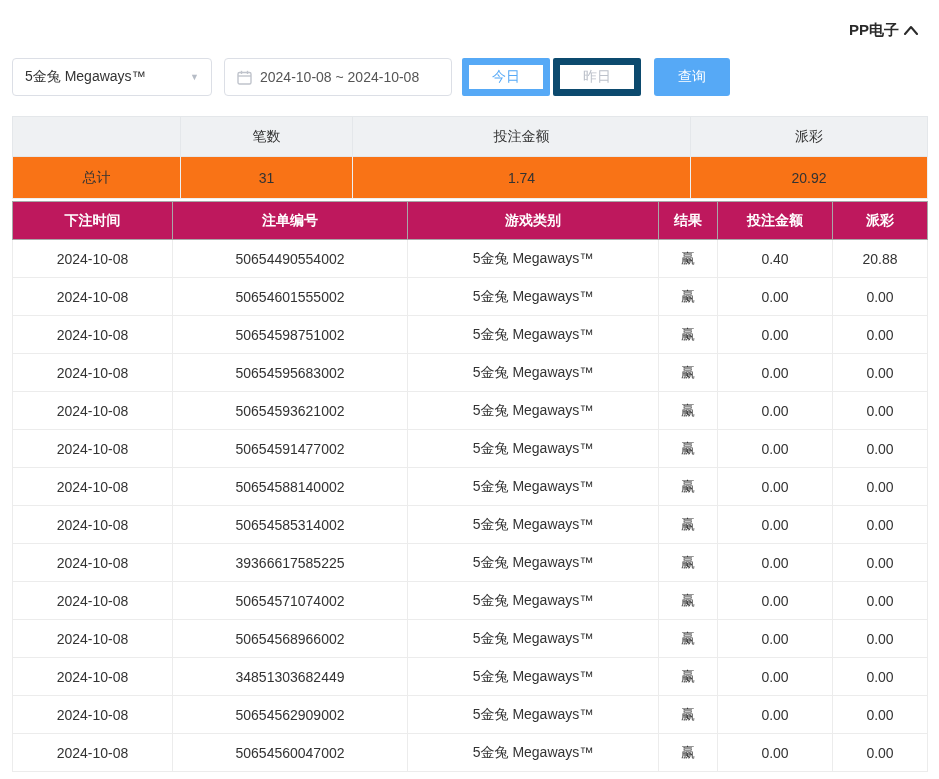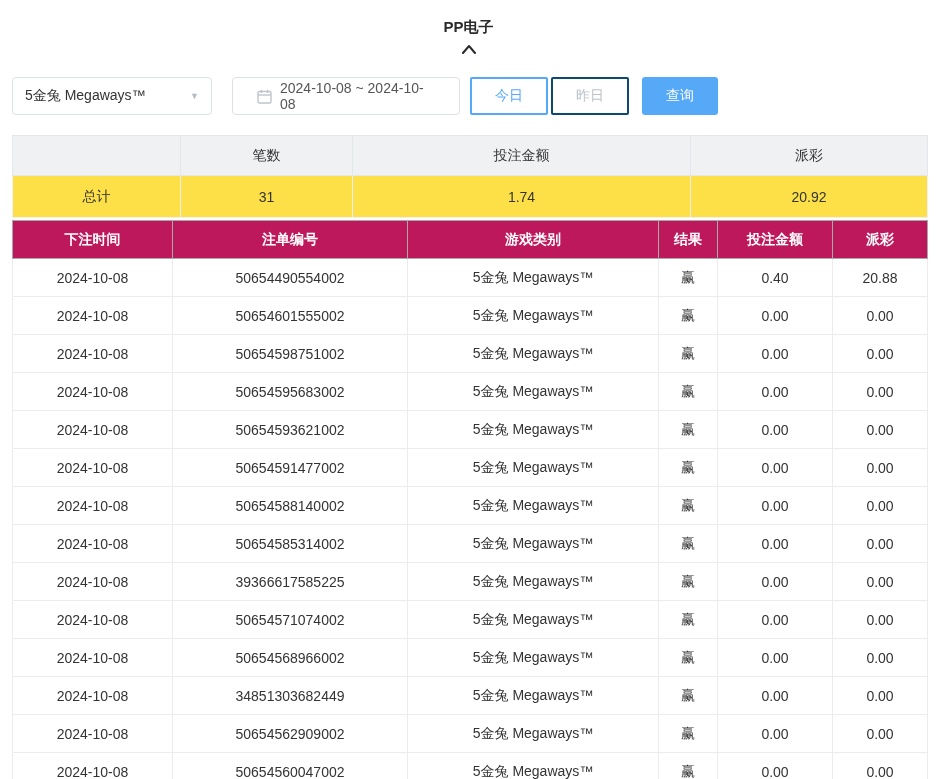--- a/index.html
+++ b/index.html
@@ -5,61 +5,61 @@
   * { margin:0; padding:0; box-sizing:border-box; }
   html,body { background:#fff; }
   body {
     width:939px; height:779px; overflow:hidden;
     font-family:"Liberation Sans", sans-serif;
     color:#333;
   }
   .page { padding:10px 12px 0 12px; }
 
   
-  .panel-header { display:flex; justify-content:space-between; align-items:center; padding:8px 4px 14px 2px;flex-direction:column; }
+  .panel-header { display:flex; justify-content:flex-end; align-items:center; padding:8px 4px 14px 2px; }
   .panel-title { font-size:15px; font-weight:bold; color:#2b2b2b; }
   .collapse-btn { width:24px; height:24px; display:flex; align-items:center; justify-content:center; cursor:pointer; background:none; border:none; }
 
   
   .filters { display:flex; align-items:center; margin:2px 0 20px 0; }
   .select-box {
     width:200px; height:38px; border:1px solid #dcdfe6; border-radius:4px;
     display:flex; align-items:center; justify-content:space-between;
     padding:0 12px; font-size:14px; color:#333; background:#fff; cursor:pointer;
   }
   .caret { color:#b6bcc6; font-size:9px; line-height:1; }
   .date-box {
     width:228px; height:38px; border:1px solid #dcdfe6; border-radius:4px;
-    display:flex; align-items:center; gap:8px; padding:0 24px;
-    font-size:14px; color:#555; margin-left:20px; background:#fff; cursor:pointer;
+    display:flex; align-items:center; gap:8px; padding:0 12px;
+    font-size:14px; color:#555; margin-left:12px; background:#fff; cursor:pointer;
   }
   .btn-group { display:flex; gap:3px; margin-left:10px; }
   .btn {
-    height:38px; padding:0 23px; background:#fff; border:2px solid #0c4a6e;
+    height:38px; padding:0 23px; background:#fff; border:7px solid #0c4a6e;
     color:#bcc1ca; font-size:14px; border-radius:2px; cursor:pointer;
     font-family:"Liberation Sans", sans-serif;
   }
   .btn.active { border-color:#56a9f6; color:#56a9f6; }
   .search-btn {
     height:38px; width:76px; margin-left:13px;
     background:#56a9f6; color:#fff; border:none; border-radius:3px;
     font-size:14px; cursor:pointer; font-family:"Liberation Sans", sans-serif;
   }
 
   
   table { border-collapse:collapse; width:915px; table-layout:fixed; font-size:14px; }
   td, th { text-align:center; overflow:hidden; white-space:nowrap; }
 
   .summary-table { margin-bottom:2px; }
   .summary-table th {
     background:#eff1f3; font-weight:normal; color:#333;
     height:40px; border:1px solid #e4e7ea;
   }
   .summary-table td {
-    background:#fde047; height:42px; border:1px solid #edeff1; color:#333;
+    background:#f97316; height:42px; border:1px solid #edeff1; color:#333;
   }
 
   .bet-table thead th {
     background:#be185d; color:#fff; font-weight:bold;
     height:38px; border:1px solid #a8a8a8; font-size:14px;
   }
   .bet-table tbody td {
     background:#fff; height:38px; border:1px solid #ececec; color:#333;
   }
 

